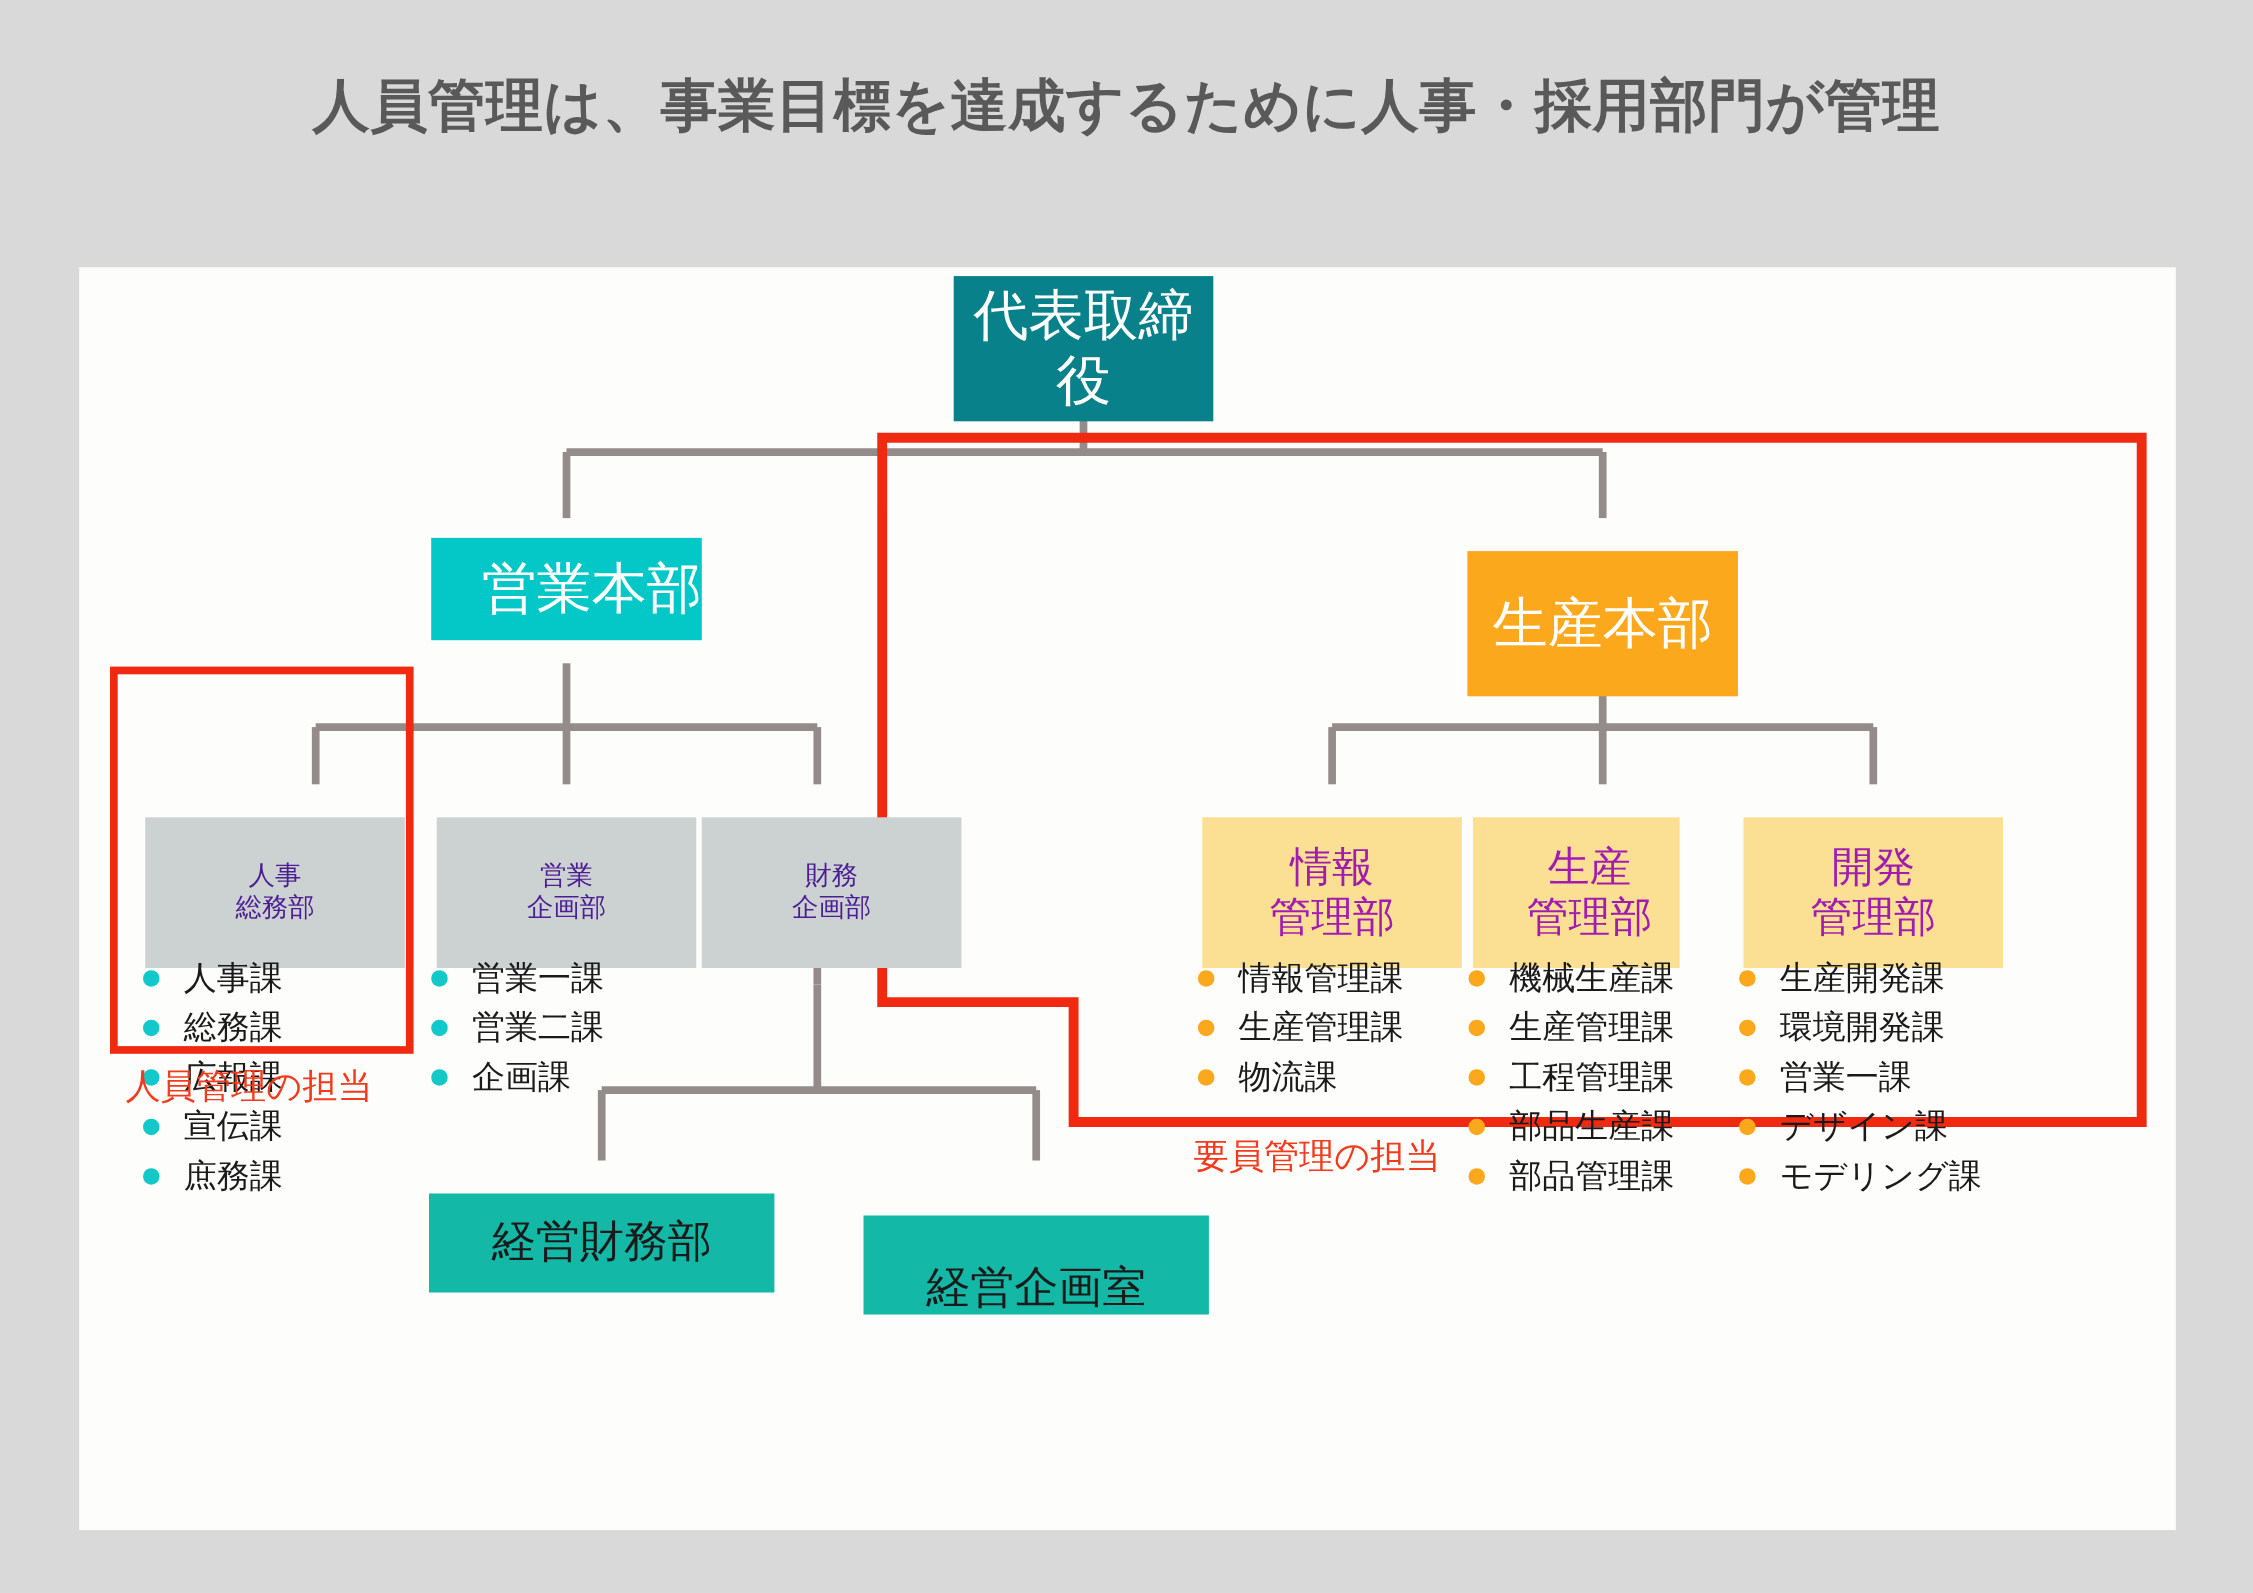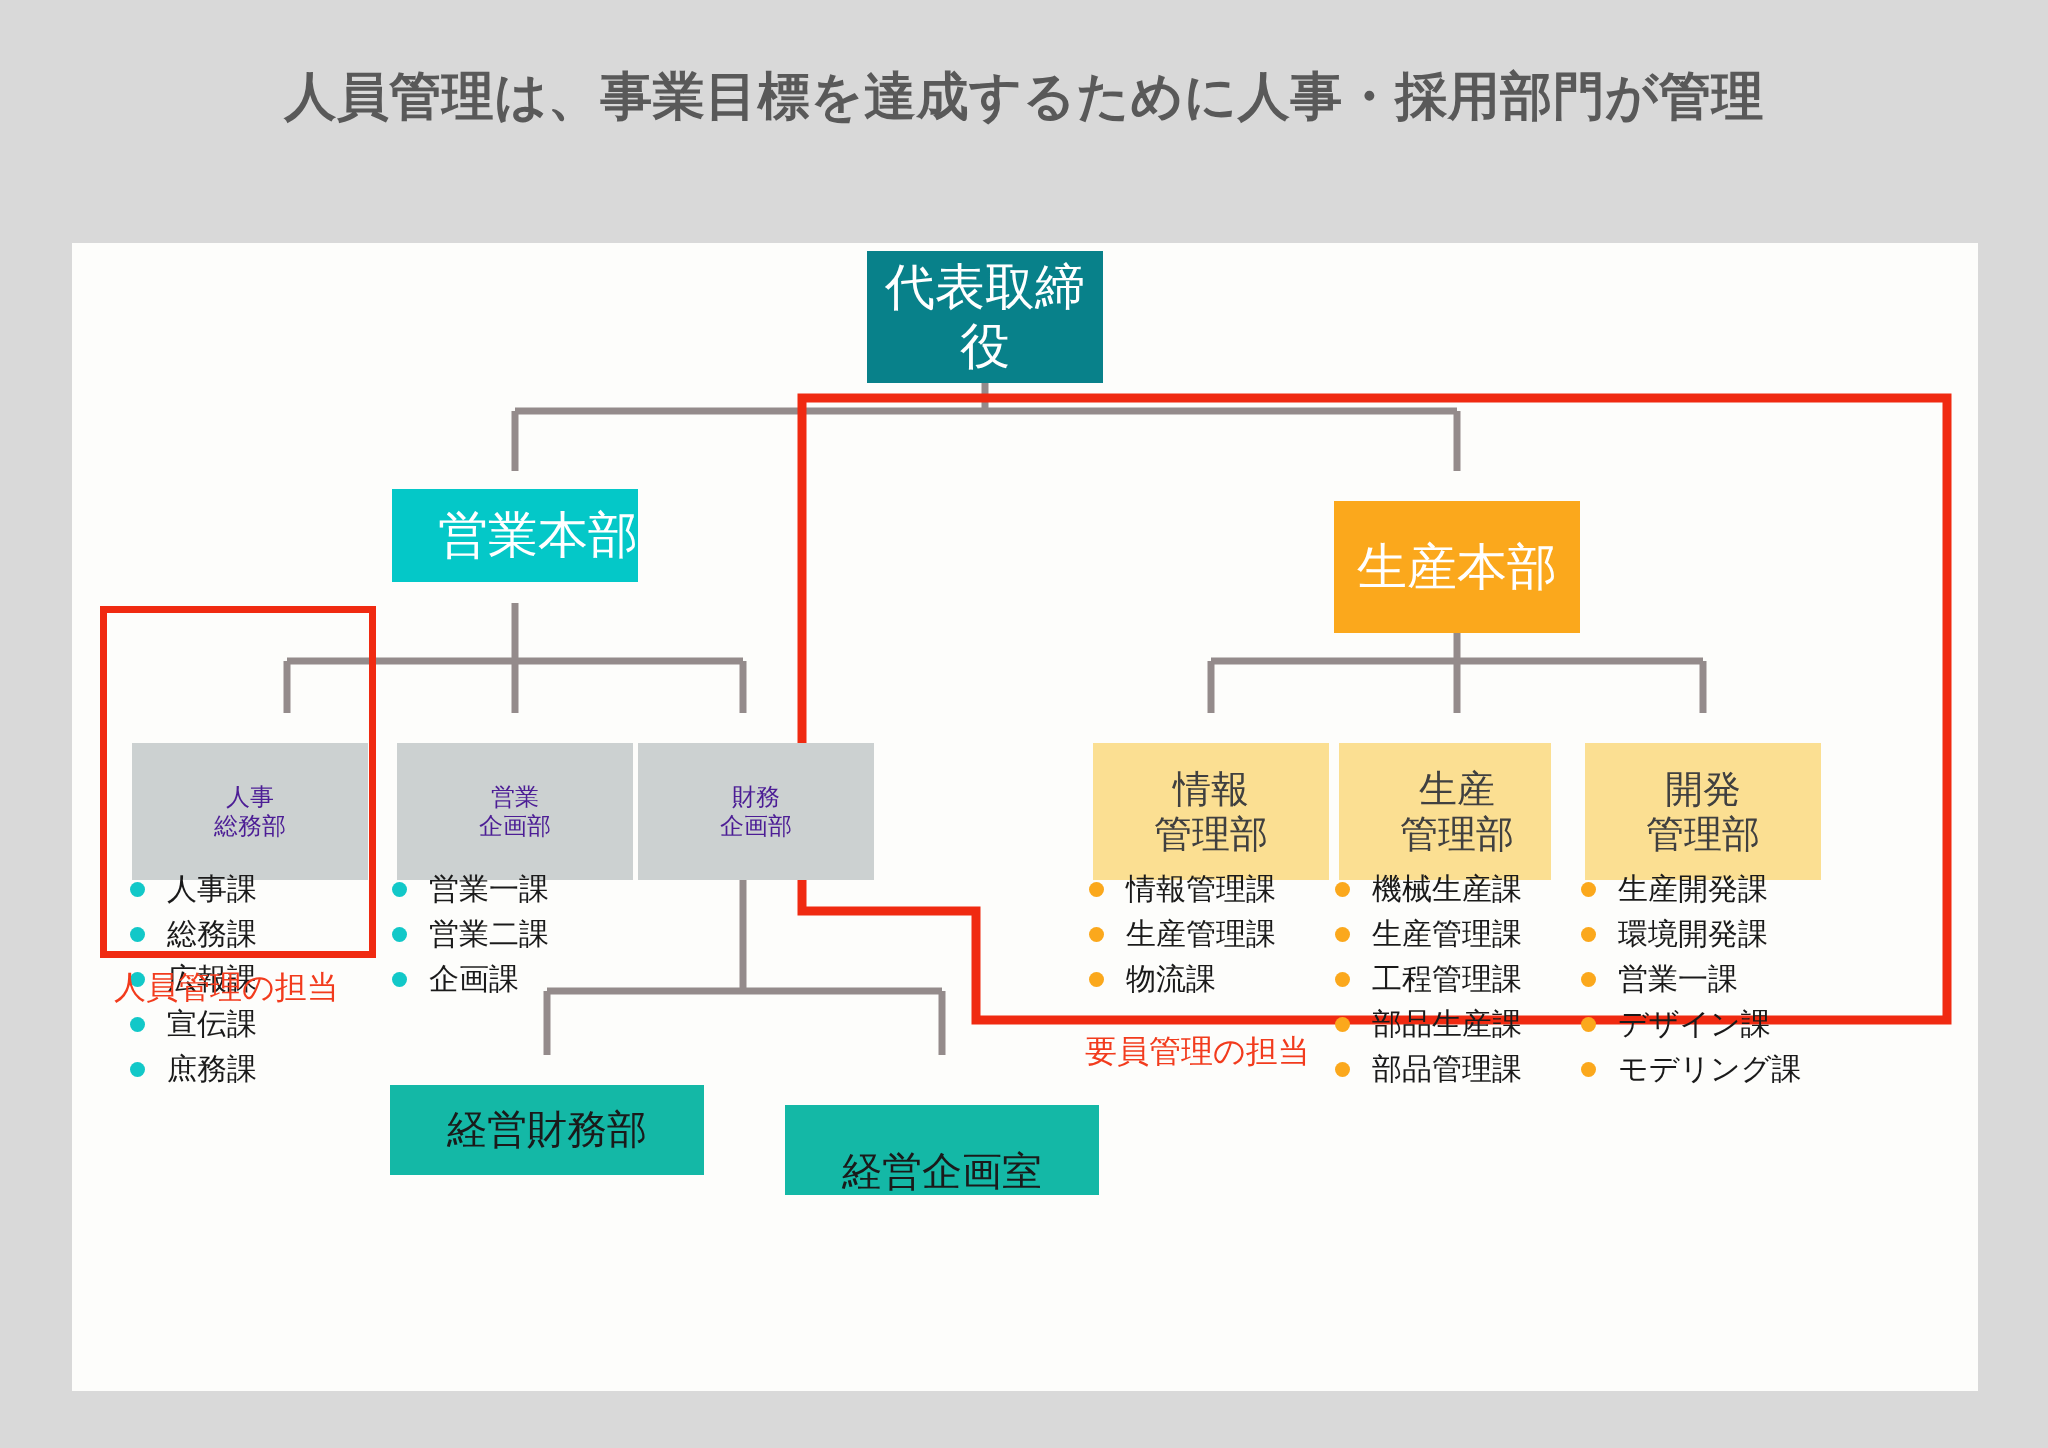--- a/index.html
+++ b/index.html
@@ -75,21 +75,21 @@
     color: #ffffff;
     font-size: 50px;
   }
   .node-dept-gray {
     background: #ccd1d1;
     color: #4c1d95;
     font-size: 24px;
   }
   .node-dept-yellow {
     background: #fbdf92;
-    color: #404040;
+    color: #a21caf;
     font-size: 38px;
   }
   .node-sub-gray {
     background: #14b8a6;
     color: #1a1a1a;
     font-size: 40px;
   }
   .node .label-lines {
     display: block;
   }
@@ -225,21 +225,21 @@
     </span>
   </div>
 
   <div class="node node-dept-yellow" style="left:1021px; top:470px; width:236px; height:137px;">
     <span class="label-lines">
       <span>情報</span>
       <span>管理部</span>
     </span>
   </div>
 
-  <div class="node node-dept-yellow" style="left:1267px; top:470px; width:212px; height:137px;padding-left:24px;">
+  <div class="node node-dept-yellow" style="left:1267px; top:470px; width:188px; height:137px;padding-left:24px;">
     <span class="label-lines">
       <span>生産</span>
       <span>管理部</span>
     </span>
   </div>
 
   <div class="node node-dept-yellow" style="left:1513px; top:470px; width:236px; height:137px;">
     <span class="label-lines">
       <span>開発</span>
       <span>管理部</span>

